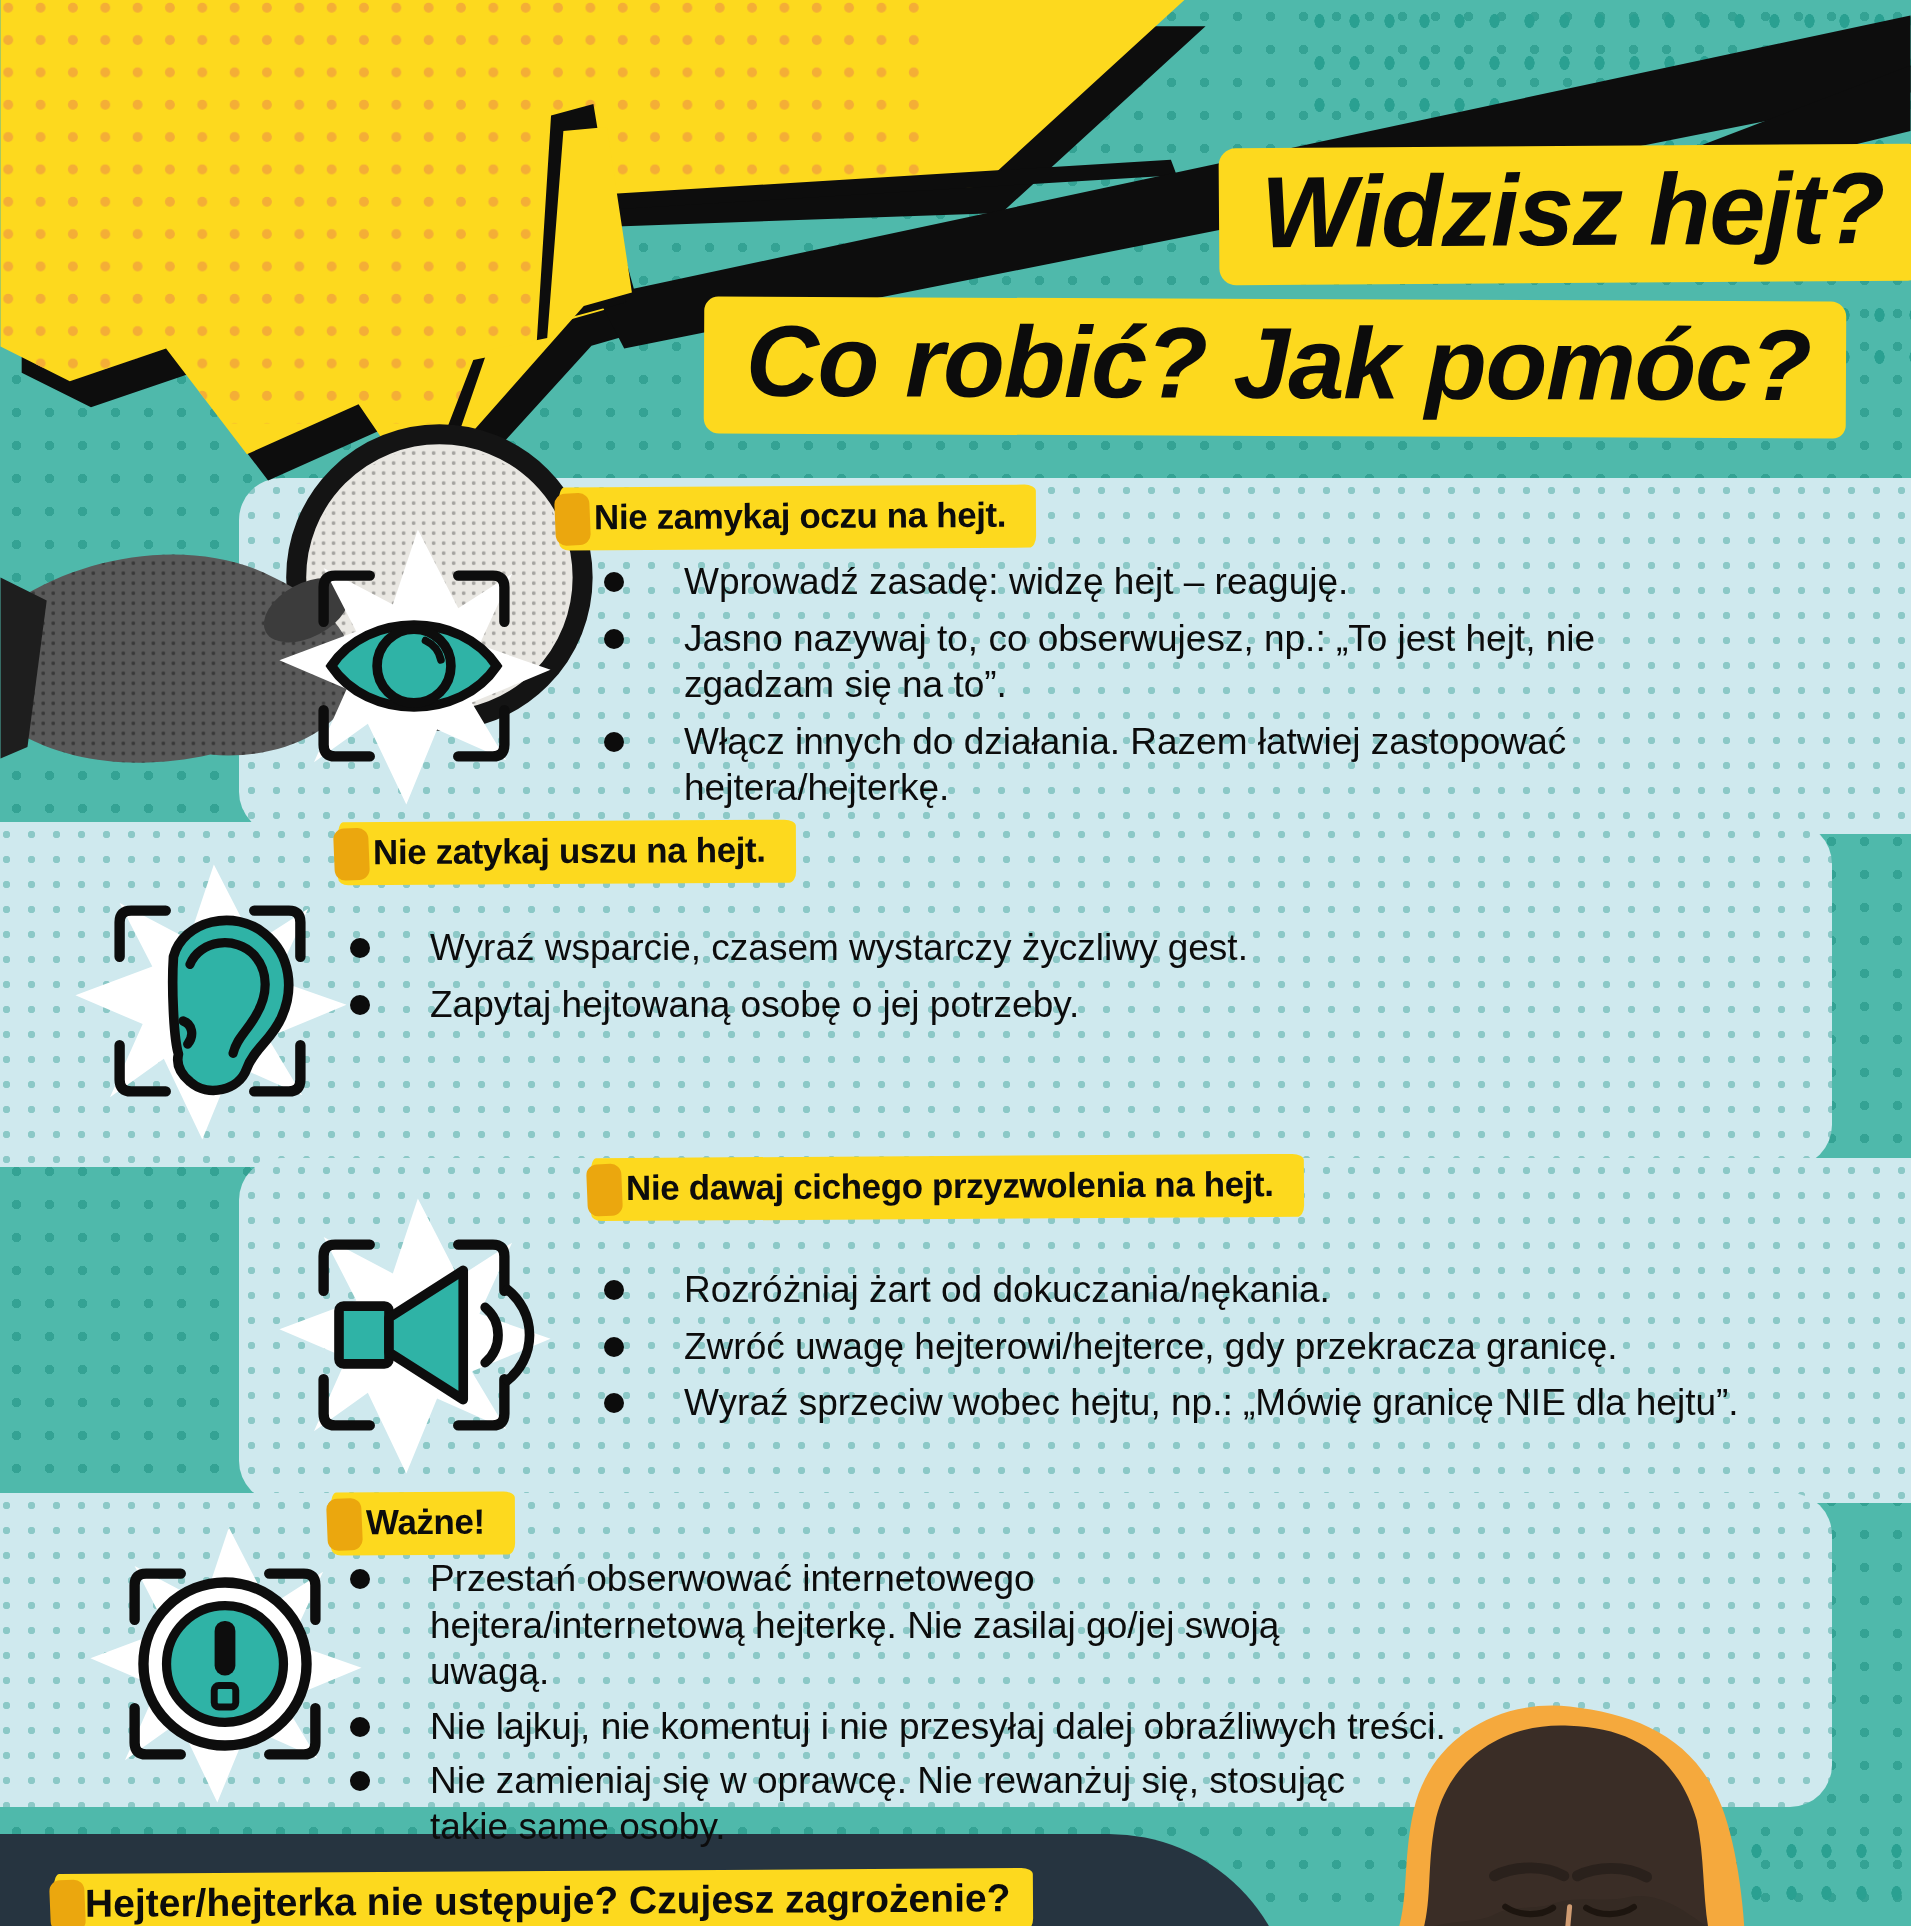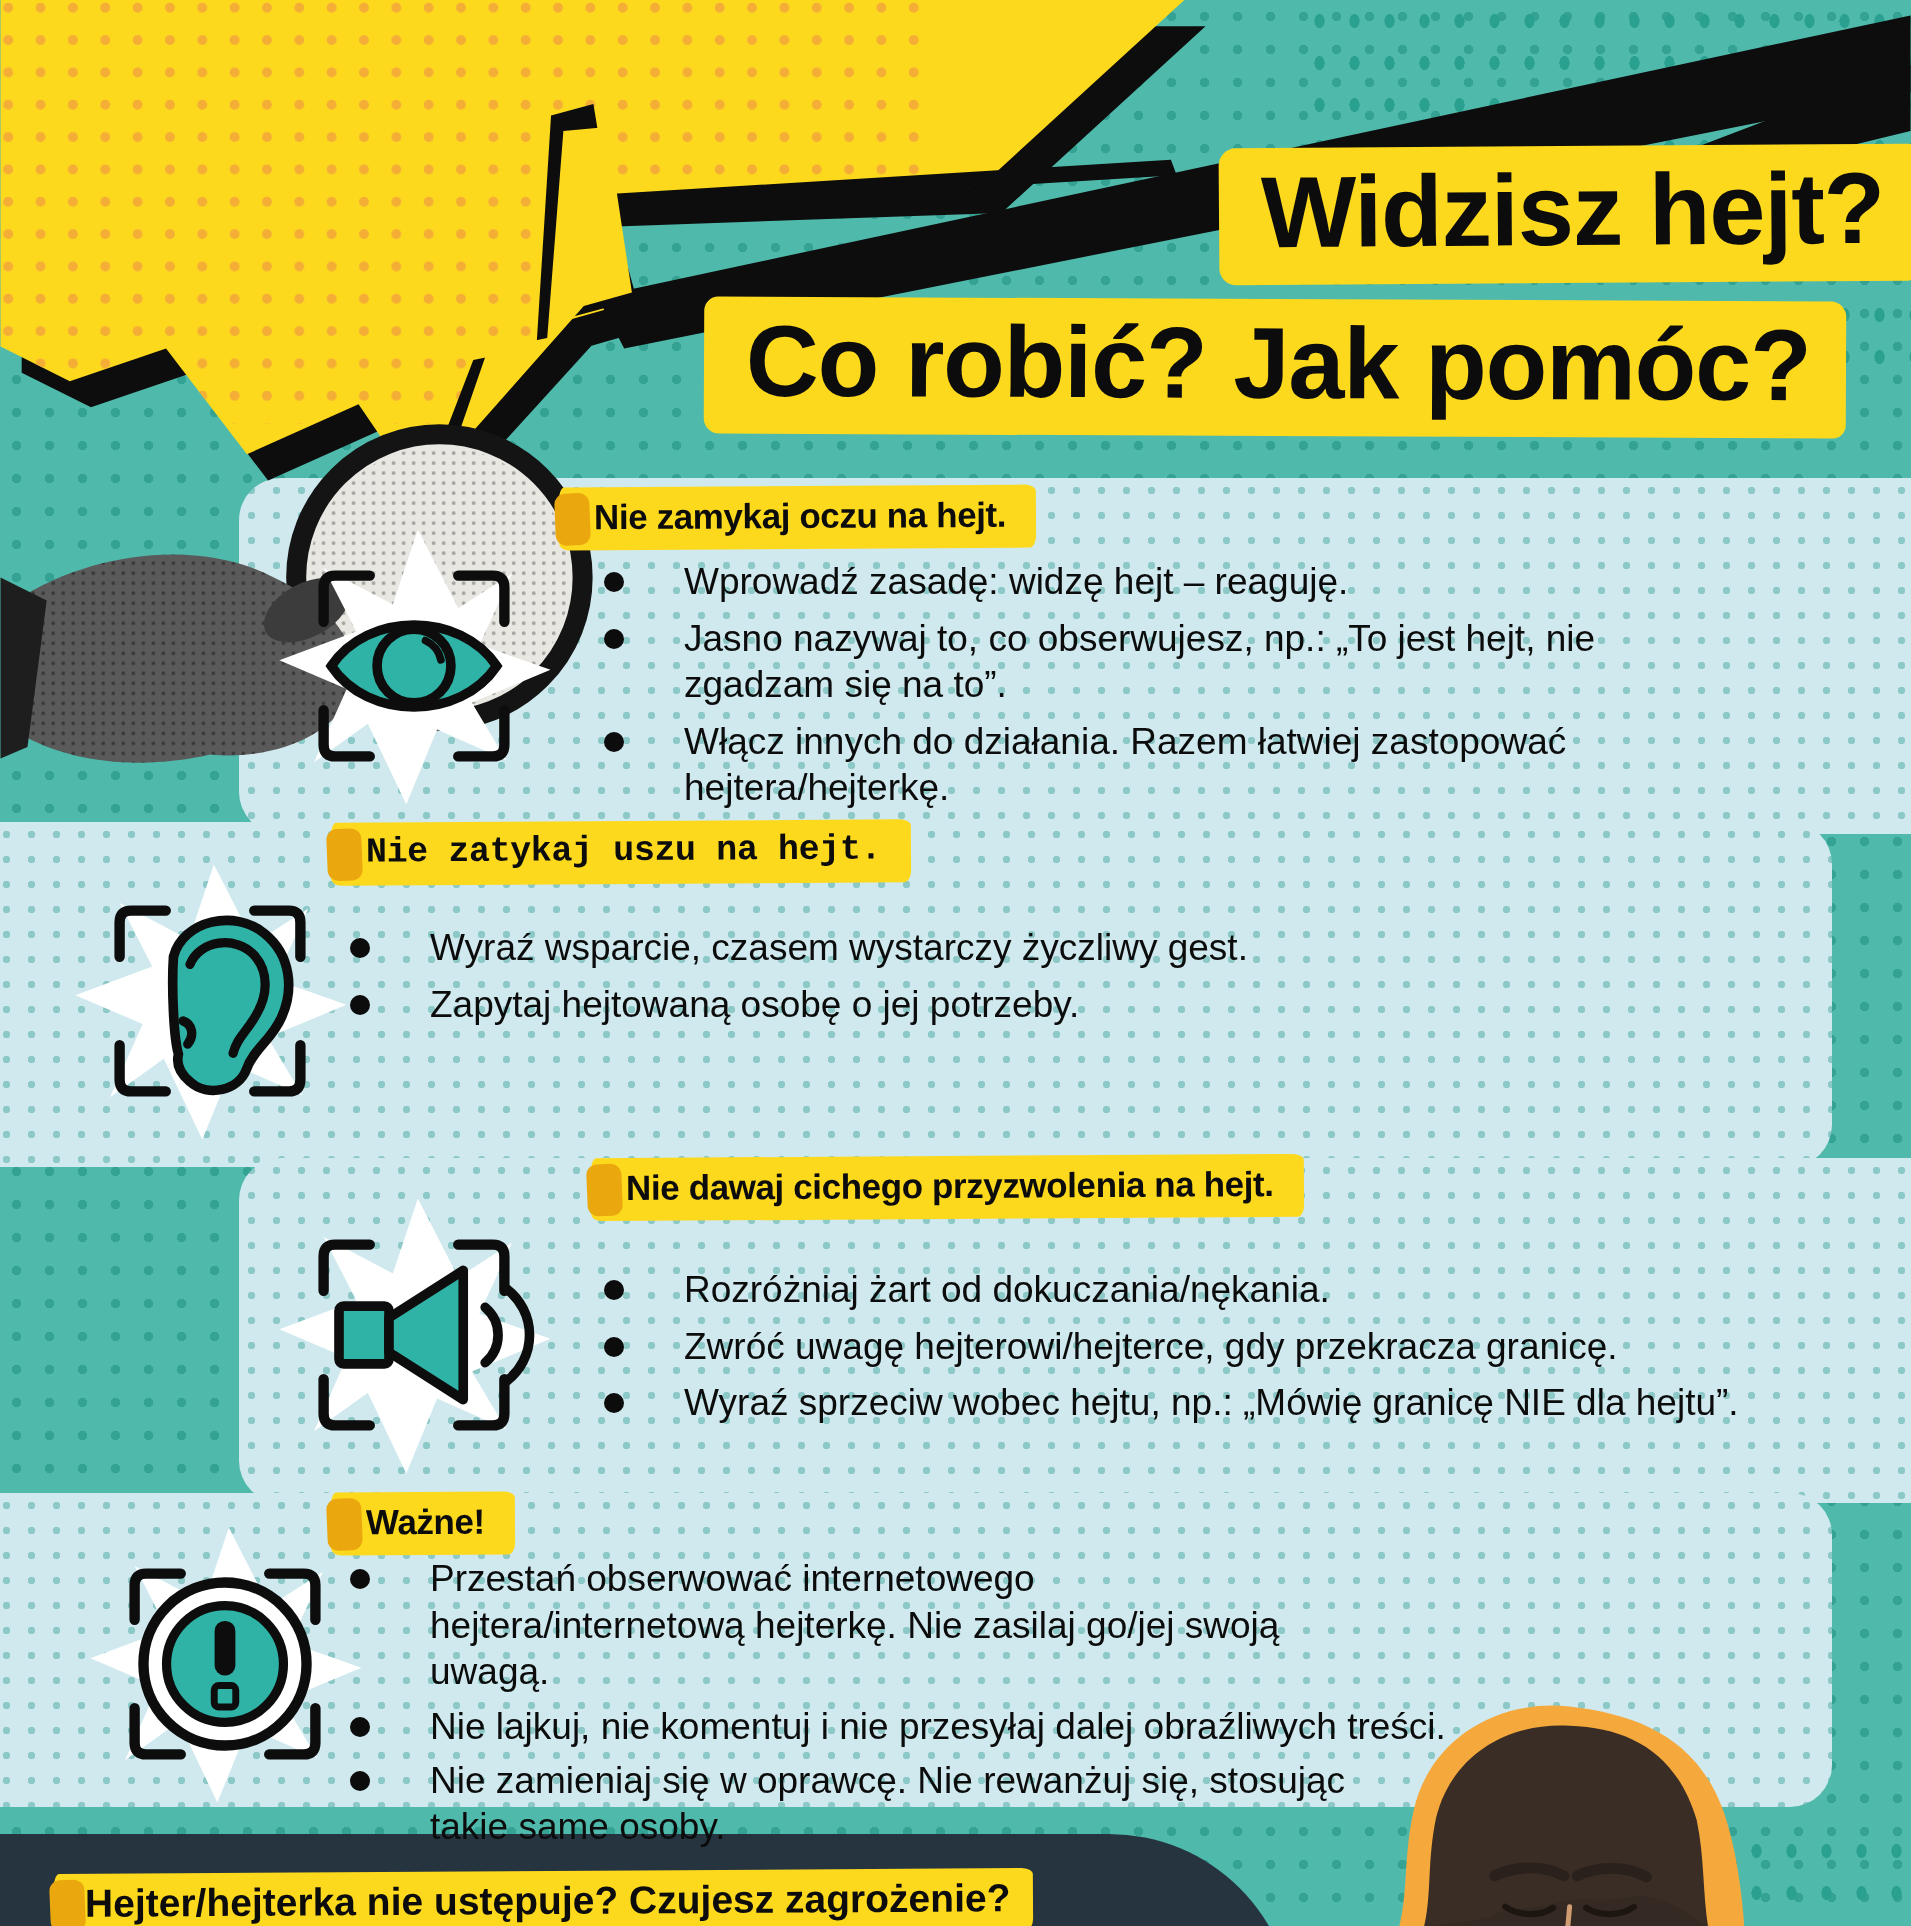--- a/index.html
+++ b/index.html
@@ -38,21 +38,21 @@
     border-radius:5.4px 11.6px 7px 10px / 13px 6.2px 11.6px 7px;
     transform:rotate(-0.35deg);
     white-space:nowrap;
   }
   .hl::before {
     content:""; position:absolute; left:-3.9px; top:6.2px; bottom:4.6px; width:35px;
     background:#eba70e; border-radius:10.8px; transform:rotate(-2deg);
   }
   .sec-head { position:absolute; z-index:4; font-size:35px; letter-spacing:-0.4px; }
   #head1 { left:559px; top:486px; }
-  #head2 { left:331px;  top:821px;font-family:Liberation Mono, monospace; }
+  #head2 { left:338px;  top:821px; }
   #head3 { left:591px; top:1156px;text-align:center; }
   #head4 { left:331px;  top:1492px; }
   
   .bullets { position:absolute; z-index:4; list-style:none; font-size:37px; line-height:1.26; font-weight:500; }
   .bullets li { position:relative; padding-left:91px; margin-bottom:10px; }
   .bullets li::before {
     content:""; position:absolute; left:10.8px; top:13px; width:20px; height:20px;
     border-radius:50%; background:#0c0c0c;
   }
   #list1 { left:593px; top:559px; width:1048px; }
@@ -61,21 +61,21 @@
   #list4 { left:339px;  top:1556px; width:1217px; }
   #list4 li { margin-bottom:7.7px; }
   .w-narrow { max-width:1017px; }
   
   .icon-box { position:absolute; z-index:3; width:300px; height:300px; }
   #icon1 { left:264px; top:516px; }
   #icon2 { left:60px; top:851px; }
   #icon3 { left:264px; top:1185px; }
   #icon4 { left:75px; top:1514px; }
   
-  .title-block { position:absolute; z-index:4; right:0; top:146px; text-align:right; }
+  .title-block { position:absolute; z-index:4; right:0; top:146px; text-align:right;font-style:italic; }
   .title-line {
     display:inline-block; background:#fdd91e; color:#0c0c0c;
     font-size:101px; font-weight:bold; letter-spacing:-1.2px; line-height:1.0;
     padding:14px 35px 21.6px 42px;
     border-radius:15.4px 0 0 17px / 23px 0 0 19px;
   }
   #title1 { margin-right:-7.7px; transform:rotate(-0.4deg); border-radius:17px 10px 11.6px 17px; }
   #title2 { margin-top:16px; margin-right:65px; transform:rotate(0.25deg); border-radius:14px 15.4px 13px 15.4px; }
   
   .dark-panel {

